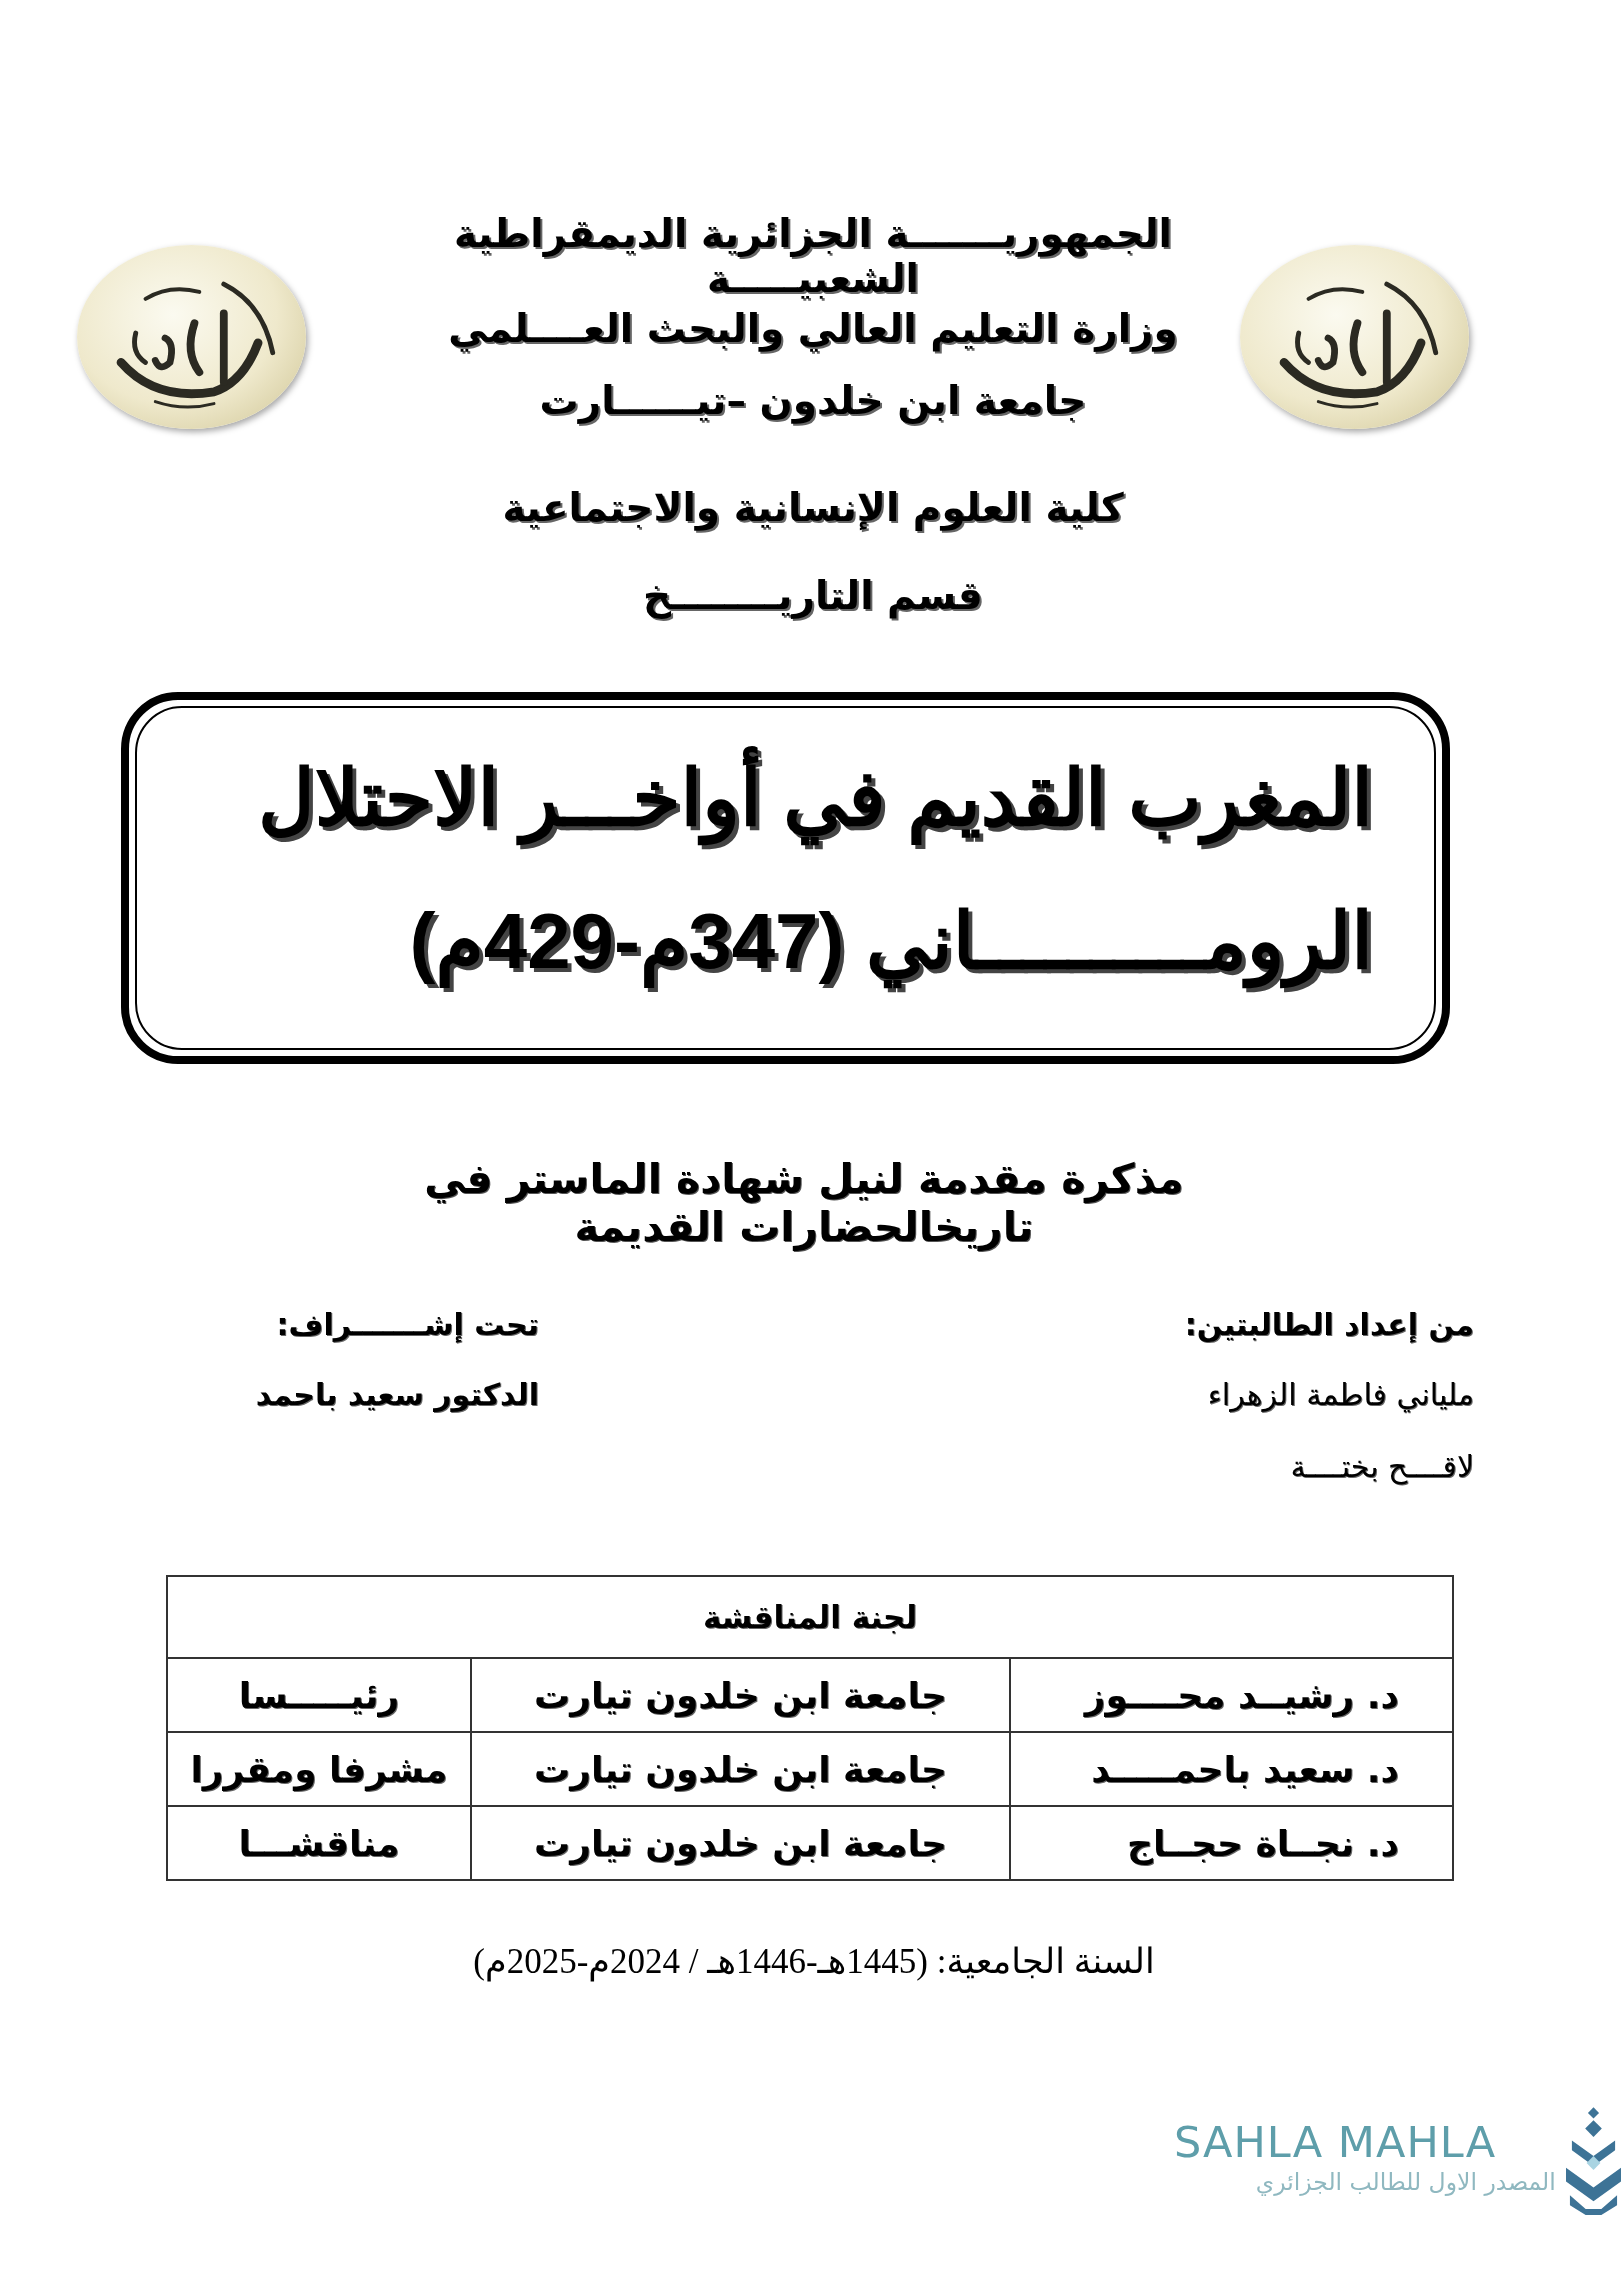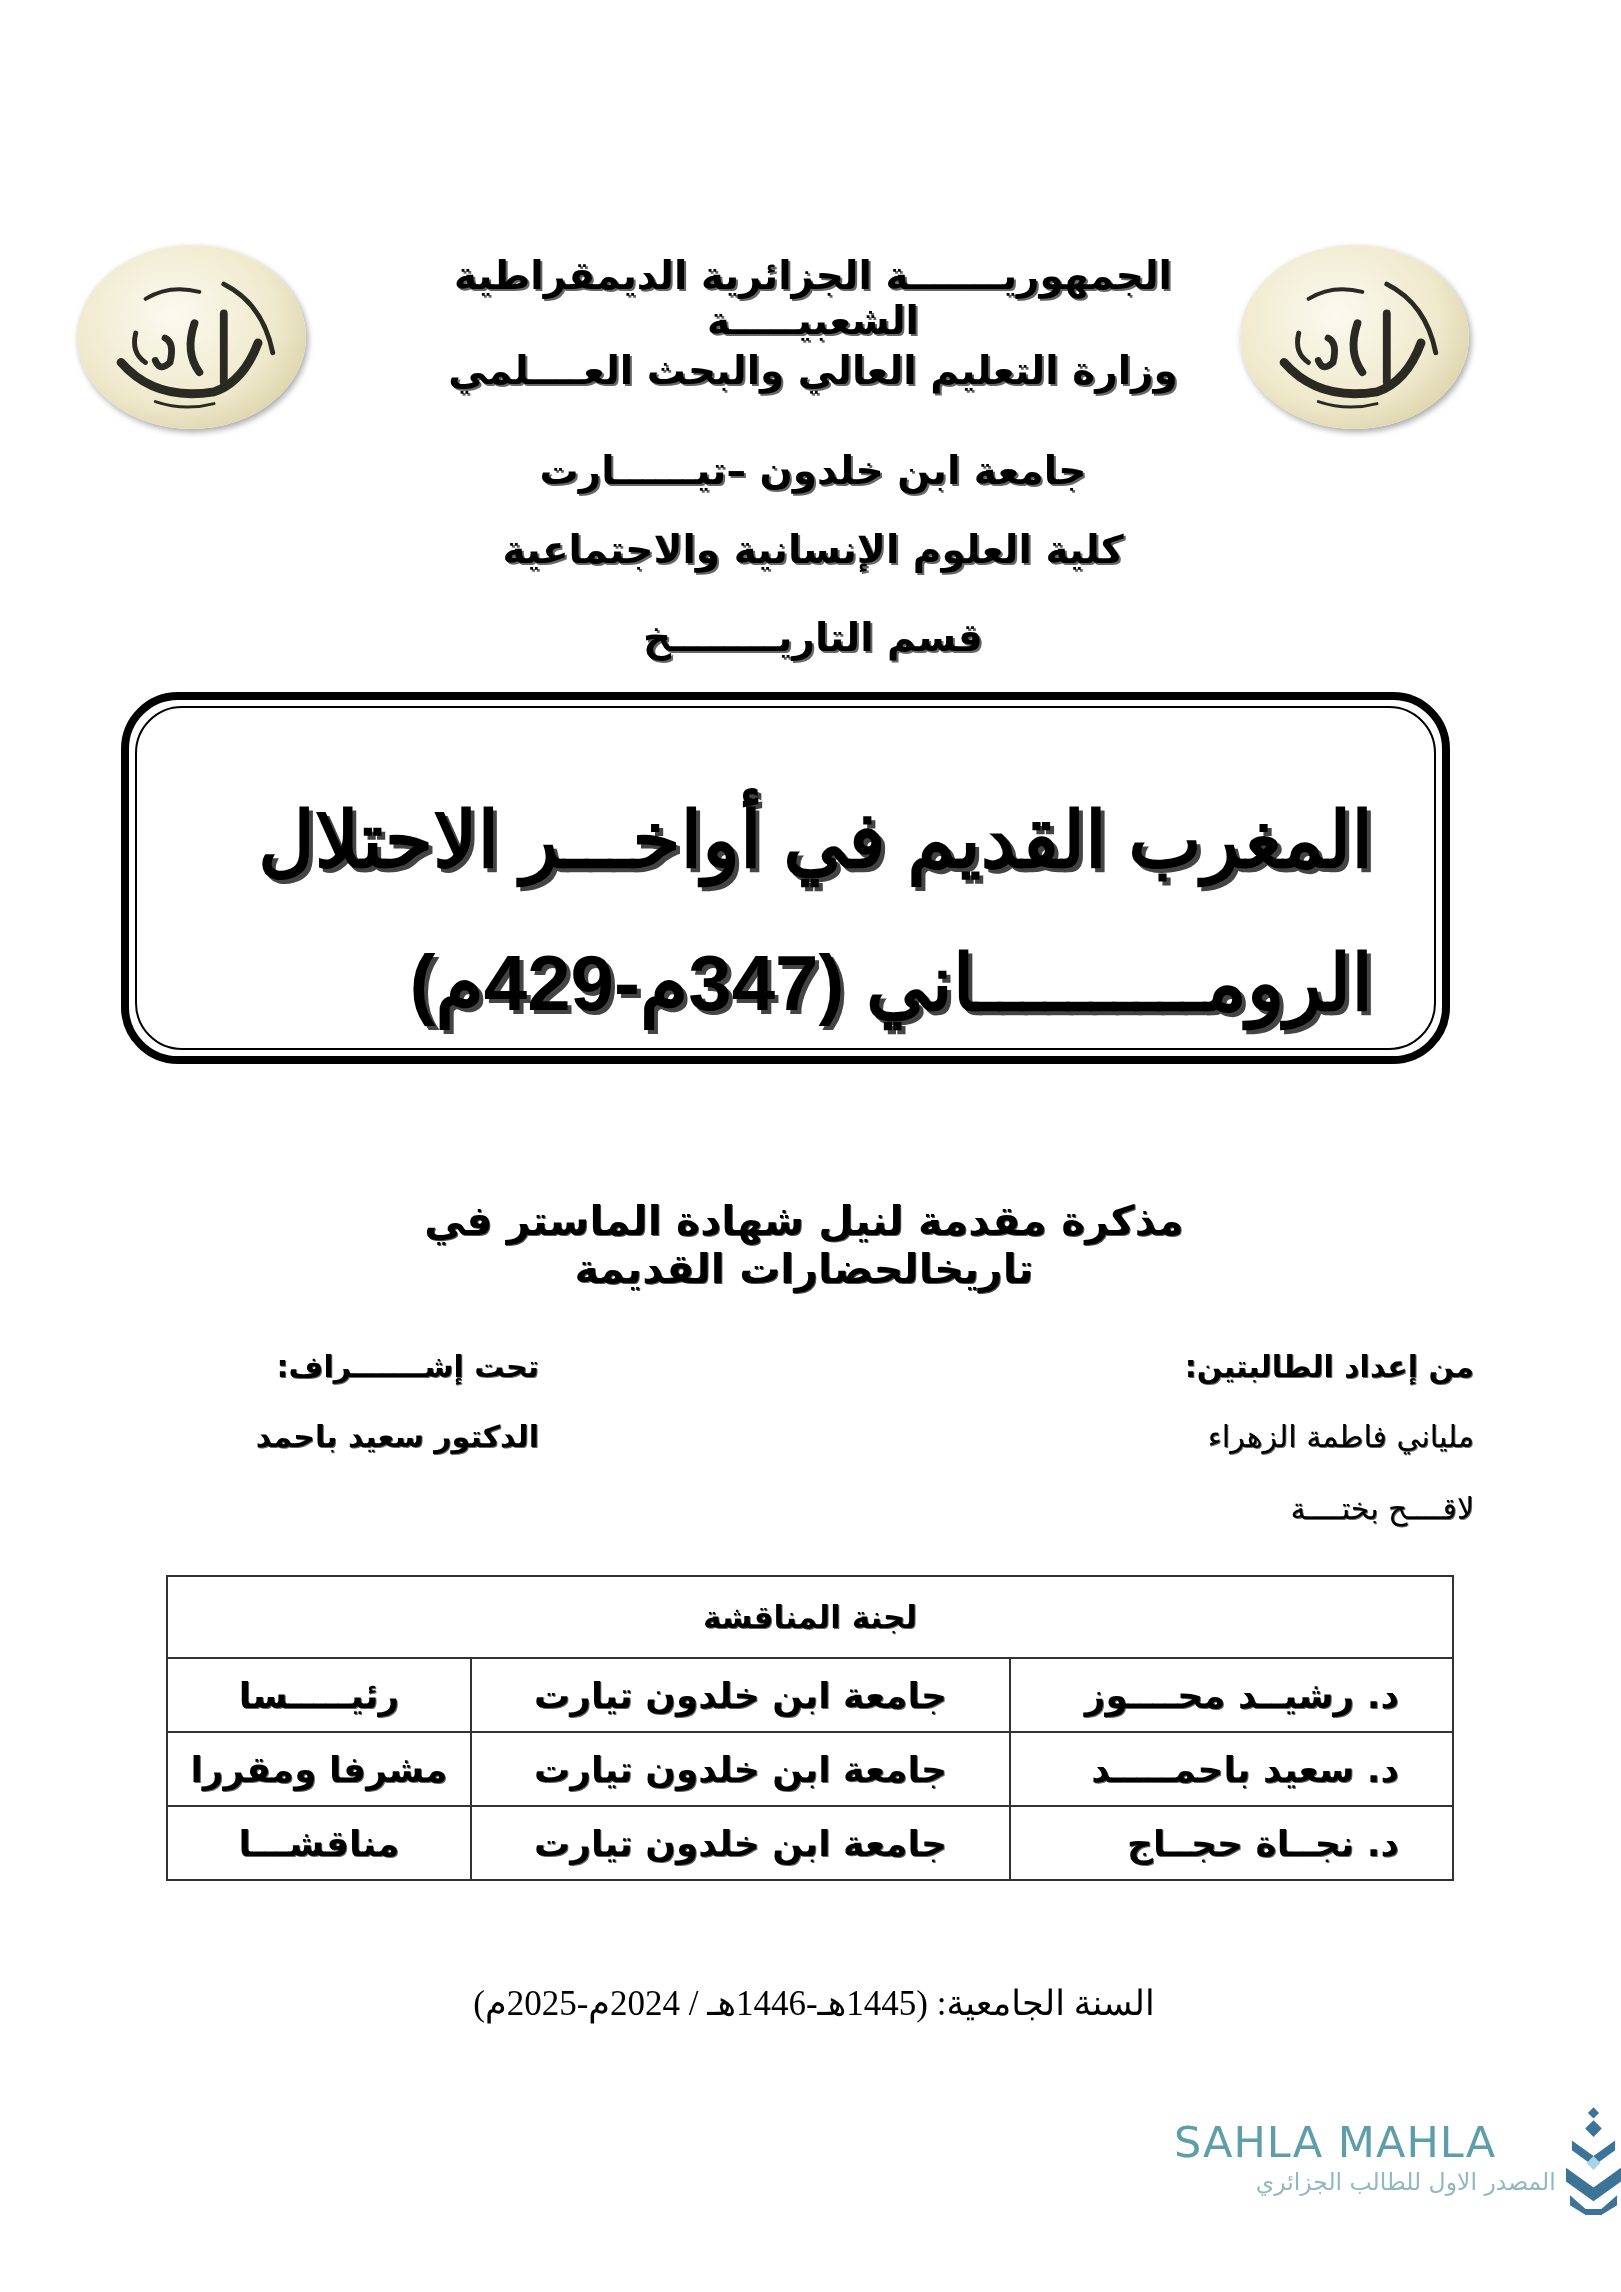--- a/index.html
+++ b/index.html
@@ -1,19 +1,19 @@
 <!DOCTYPE html>
 <html><head>
   <meta charset="utf-8">
   <style>
     html, body { margin: 0; padding: 0; background: #ffffff; }
     body { width: 1621px; height: 2293px; position: relative; overflow: hidden;
            font-family: "DejaVu Sans", "Liberation Sans", sans-serif; color: #000; }
     .abs { position: absolute; }
-    .rtl { direction: rtl; unicode-bidi: embed; margin-top: 42px; }
+    .rtl { direction: rtl; unicode-bidi: embed; }
 
     .header-line { left: 372px; width: 882px; text-align: center; font-size: 39px; font-weight: bold;
                    text-shadow: 2px 2px 0 #666; }
 
     .logo { width: 229px; height: 184px; border-radius: 50%;
             background: radial-gradient(ellipse at 42% 38%, #fbfaf0 0%, #efe9cc 55%, #d8cfa4 85%, #a79c72 100%);
             box-shadow: 2px 2.9px 5.9px rgba(0,0,0,0.35); overflow: hidden; }
     .logo svg { width: 100%; height: 100%; }
 
     .title-box { left: 121px; top: 692px; width: 1329px; height: 372px;
@@ -71,21 +71,21 @@
       <path d="M120 80 Q110 110 125 130" stroke-width="8"></path>
       <path d="M90 95 Q100 100 95 120 Q85 130 80 118" stroke-width="7"></path>
       <path d="M60 90 Q55 110 70 120" stroke-width="5"></path>
       <path d="M80 160 Q110 170 140 162" stroke-width="3"></path>
     </g>
   </svg>
 </div>
 
 <div class="abs header-line rtl" style="top:211px;">الجمهوريـــــــة الجزائرية الديمقراطية الشعبيـــــة</div>
 <div class="abs header-line rtl" style="top:306px;">وزارة التعليم العالي والبحث العــــلمي</div>
-<div class="abs header-line rtl" style="top:406px;">جامعة ابن خلدون –تيــــــارت</div>
+<div class="abs header-line rtl" style="top:378px;">جامعة ابن خلدون –تيــــــارت</div>
 <div class="abs header-line rtl" style="top:485px;">كلية العلوم الإنسانية والاجتماعية</div>
 <div class="abs header-line rtl" style="top:573px;">قسم التاريــــــــخ</div>
 
 <div class="abs title-box">
   <div class="title-box-inner"></div>
   <div class="title-line rtl" style="top:59px;">المغرب القديم في أواخـــر الاحتلال</div>
   <div class="title-line rtl" style="top:202px;">الرومــــــــــاني (347م-429م)</div>
 </div>
 
 <div class="abs sub rtl" style="left:314px; width:980px; top:1155px; text-align:center;">مذكرة مقدمة لنيل شهادة الماستر في تاريخالحضارات القديمة</div>

